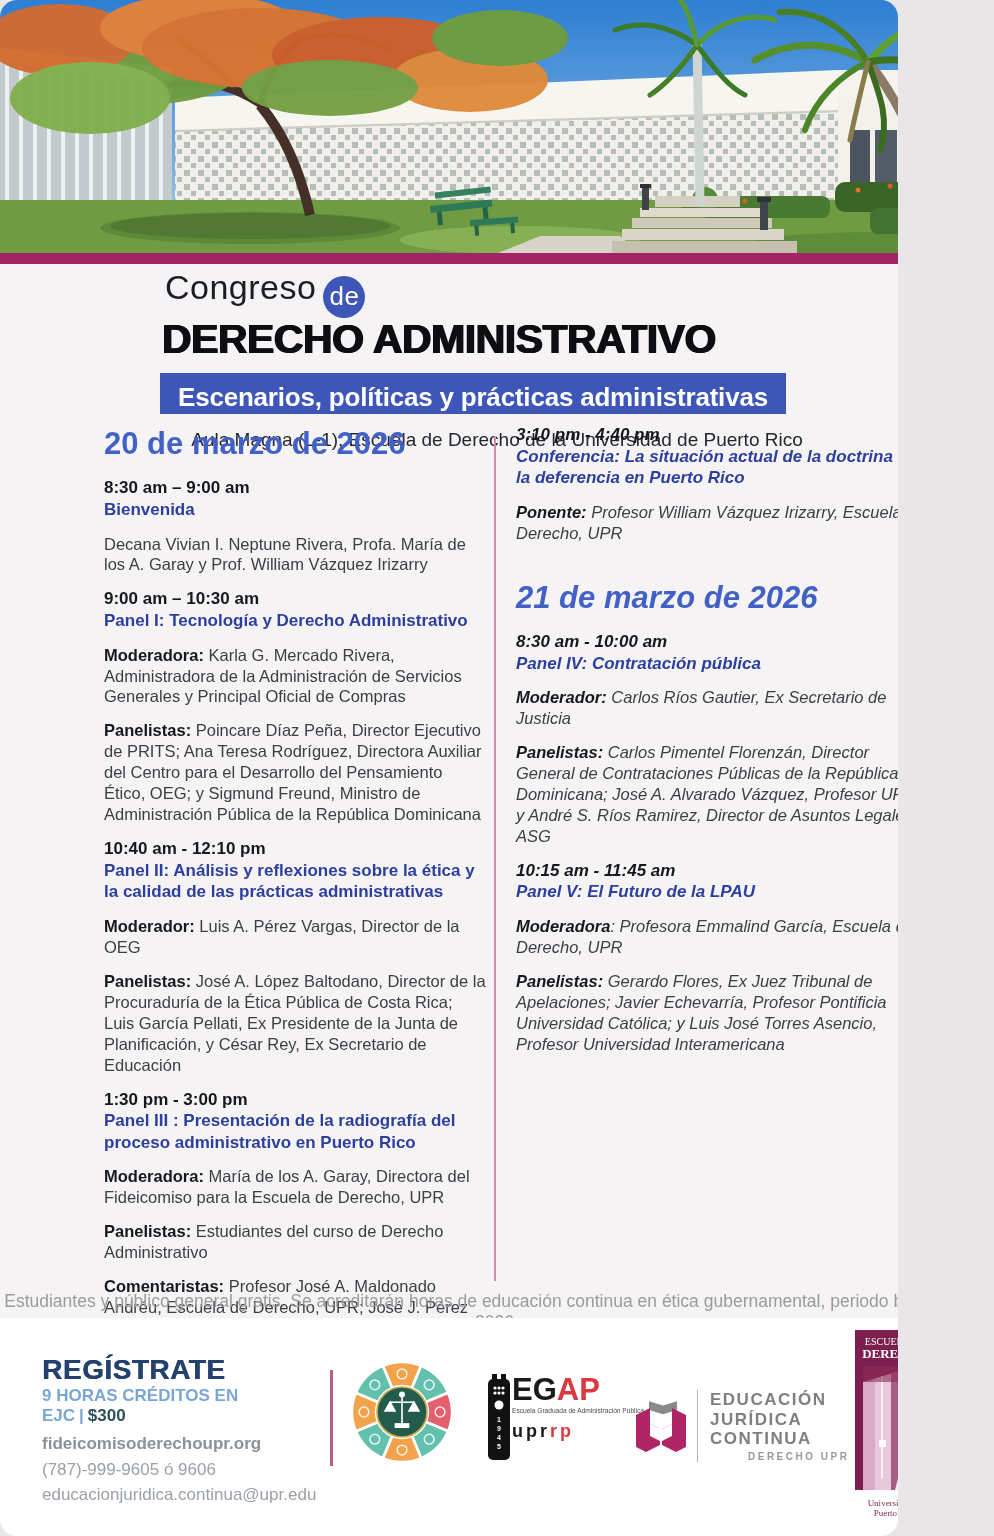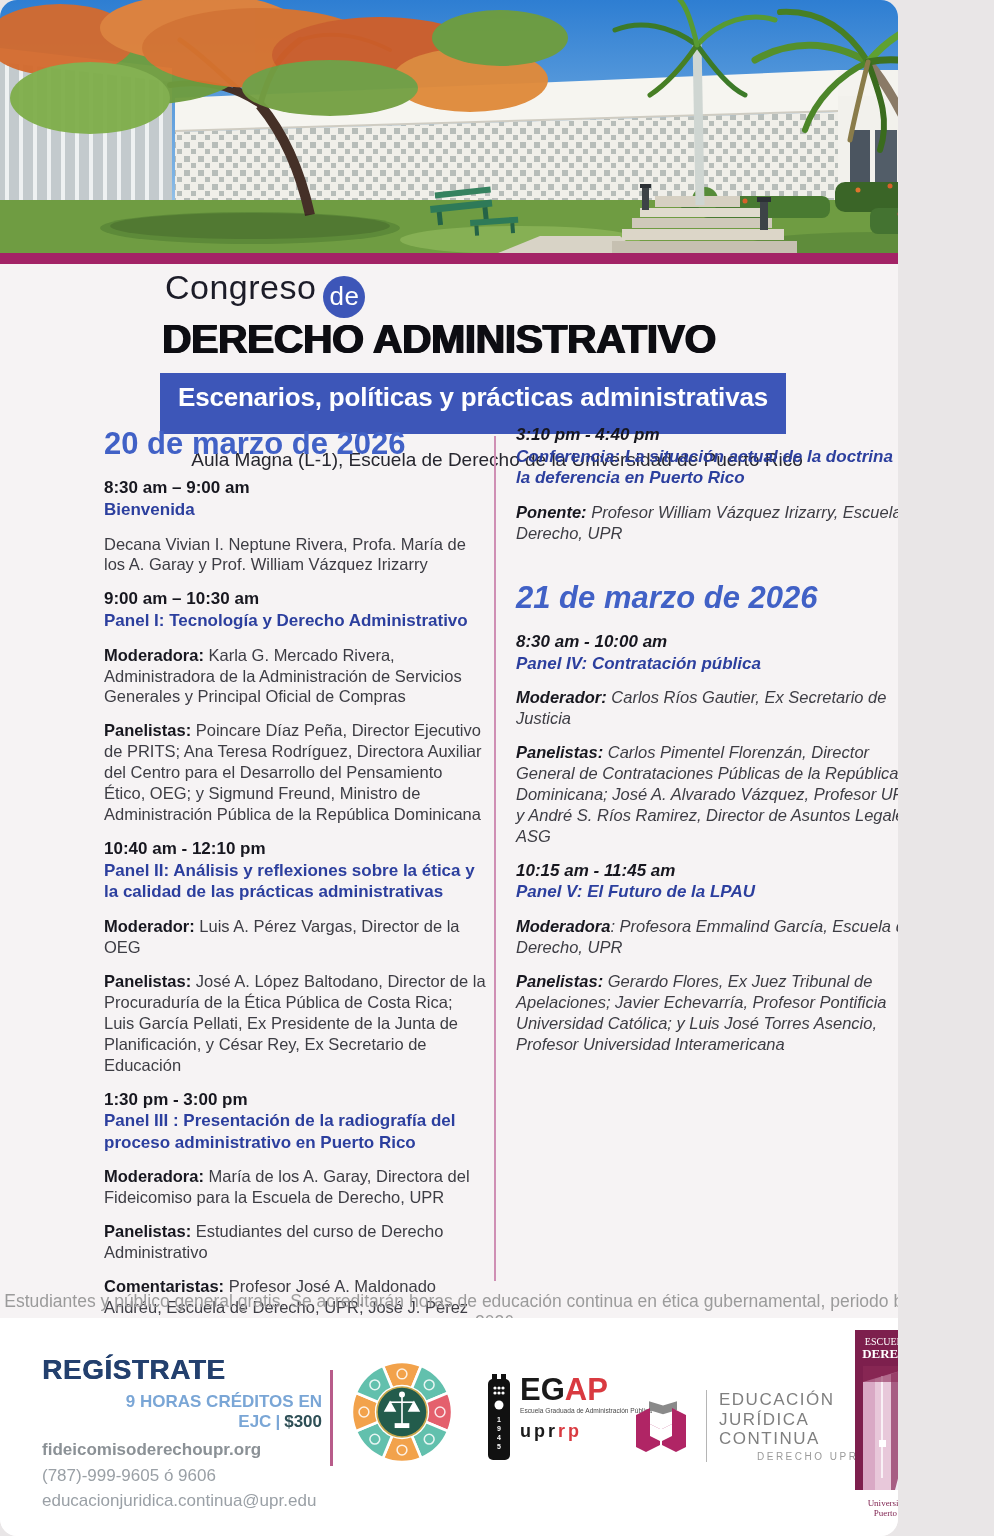--- a/index.html
+++ b/index.html
@@ -11,21 +11,21 @@
   .magenta-bar{position:absolute;top:253px;left:0;width:994px;height:11px;background:#a32366;}
   
   .title-block{position:absolute;top:268px;left:0;width:994px;}
   .congreso-row{margin-left:165px;font-size:34px;font-weight:500;color:#1c1c28;letter-spacing:.5px;}
   .de-badge{display:inline-flex;justify-content:center;align-items:center;width:42px;height:42px;
             border-radius:50%;background:#3d56b8;color:#fff;font-size:26px;font-weight:500;
             margin-left:7px;transform:translateY(6px);}
   .main-title{margin:4px 0 0 162px;font-size:41px;font-weight:900;color:#0d0d12;letter-spacing:-.5px;
               text-shadow:.8px 0 0 #0d0d12,-.8px 0 0 #0d0d12;}
   .banner{display:inline-block;margin:10px 0 0 160px;background:#3d56b8;color:#fff;
-          font-size:26px;font-weight:700;padding:9px 18px 21px 18px;letter-spacing:-.2px;}
+          font-size:26px;font-weight:700;padding:9px 18px 1px 18px;letter-spacing:-.2px;}
   .venue{margin-top:15px;text-align:center;font-size:19px;color:#26262e;}
   
   .schedule{position:absolute;top:424px;left:0;width:994px;font-size:16.5px;line-height:1.27;}
   .col{position:absolute;top:0;}
   .col-left{left:104px;width:382px;}
   .col-right{left:516px;width:416px;font-style:italic;}
   .v-divider{position:absolute;left:494px;top:12px;width:2px;height:845px;background:#cf8fb4;}
   .day-header{font-size:31px;font-weight:800;color:#4161c6;margin:0 0 14px 0;}
   .item{margin-bottom:8px;}
   .item-time{font-weight:800;color:#17171f;font-size:17px;}
@@ -34,37 +34,37 @@
   .body-p .lbl{font-weight:800;color:#17171f;}
   .mt-day{margin-top:34px;}
   
   .note{position:absolute;top:1291px;left:0;width:994px;text-align:center;
         color:#9b9b9b;font-size:17.5px;}
   
   .footer{position:absolute;top:1318px;left:0;width:994px;height:218px;background:#ffffff;}
   .register{position:absolute;left:42px;top:36px;width:280px;}
   .reg-title{color:#23406e;font-size:28px;font-weight:900;letter-spacing:.5px;
              text-shadow:.6px 0 0 #23406e;}
-  .reg-credits{margin-top:6px;color:#7aa6d6;font-weight:800;font-size:17px;text-align:right;}
+  .reg-credits{margin-top:0;color:#7aa6d6;font-weight:800;font-size:17px;}
   .reg-credits .sep{margin:0 4px;}
   .reg-credits .price{color:#2e4f56;}
   .reg-links{margin-top:5px;color:#9aa0a6;font-size:17px;line-height:1.5;}
   .reg-links .site{font-weight:700;color:#8b9196;}
   .footer-divider{position:absolute;left:330px;top:52px;width:3px;height:96px;background:#b85c8a;}
   
   .oeg{position:absolute;left:352px;top:44px;width:100px;height:100px;}
-  .egap{position:absolute;left:486px;top:56px;display:flex;gap:8px;}
+  .egap{position:absolute;left:486px;top:56px;display:flex;}
   .egap-right{display:flex;flex-direction:column;}
   .egap-acronym{font-size:31px;font-weight:900;color:#1a1a1a;line-height:1;letter-spacing:0;}
   .egap-acronym .red{color:#d93a40;}
   .egap-sub{font-size:6.6px;color:#4a4a4a;margin-top:2px;white-space:nowrap;}
   .egap-word{margin-top:6px;font-size:18px;font-weight:900;letter-spacing:3px;color:#1a1a1a;
              border-top:1px solid #fff;}
   .egap-word .r{color:#d93a40;}
-  .ejc{position:absolute;left:632px;top:72px;display:flex;align-items:center;gap:16px;}
+  .ejc{position:absolute;left:632px;top:72px;display:flex;align-items:center;gap:7px;font-weight:bold;}
   .ejc-text{border-left:1px solid #b5b5b5;padding-left:12px;color:#7f7f7f;}
   .ejc-l1{font-size:17px;letter-spacing:1.5px;line-height:1.15;}
   .ejc-l4{font-size:10px;letter-spacing:2.5px;color:#9a9a9a;margin-top:2px;margin-left:38px;}
   .derecho{position:absolute;left:855px;top:12px;width:80px;text-align:center;}
   .derecho-caption{margin-top:4px;font-family:"Liberation Serif",serif;font-size:9px;color:#7d1f4d;}
 </style>
 </head>
 <body>
 
 <div class="poster">

